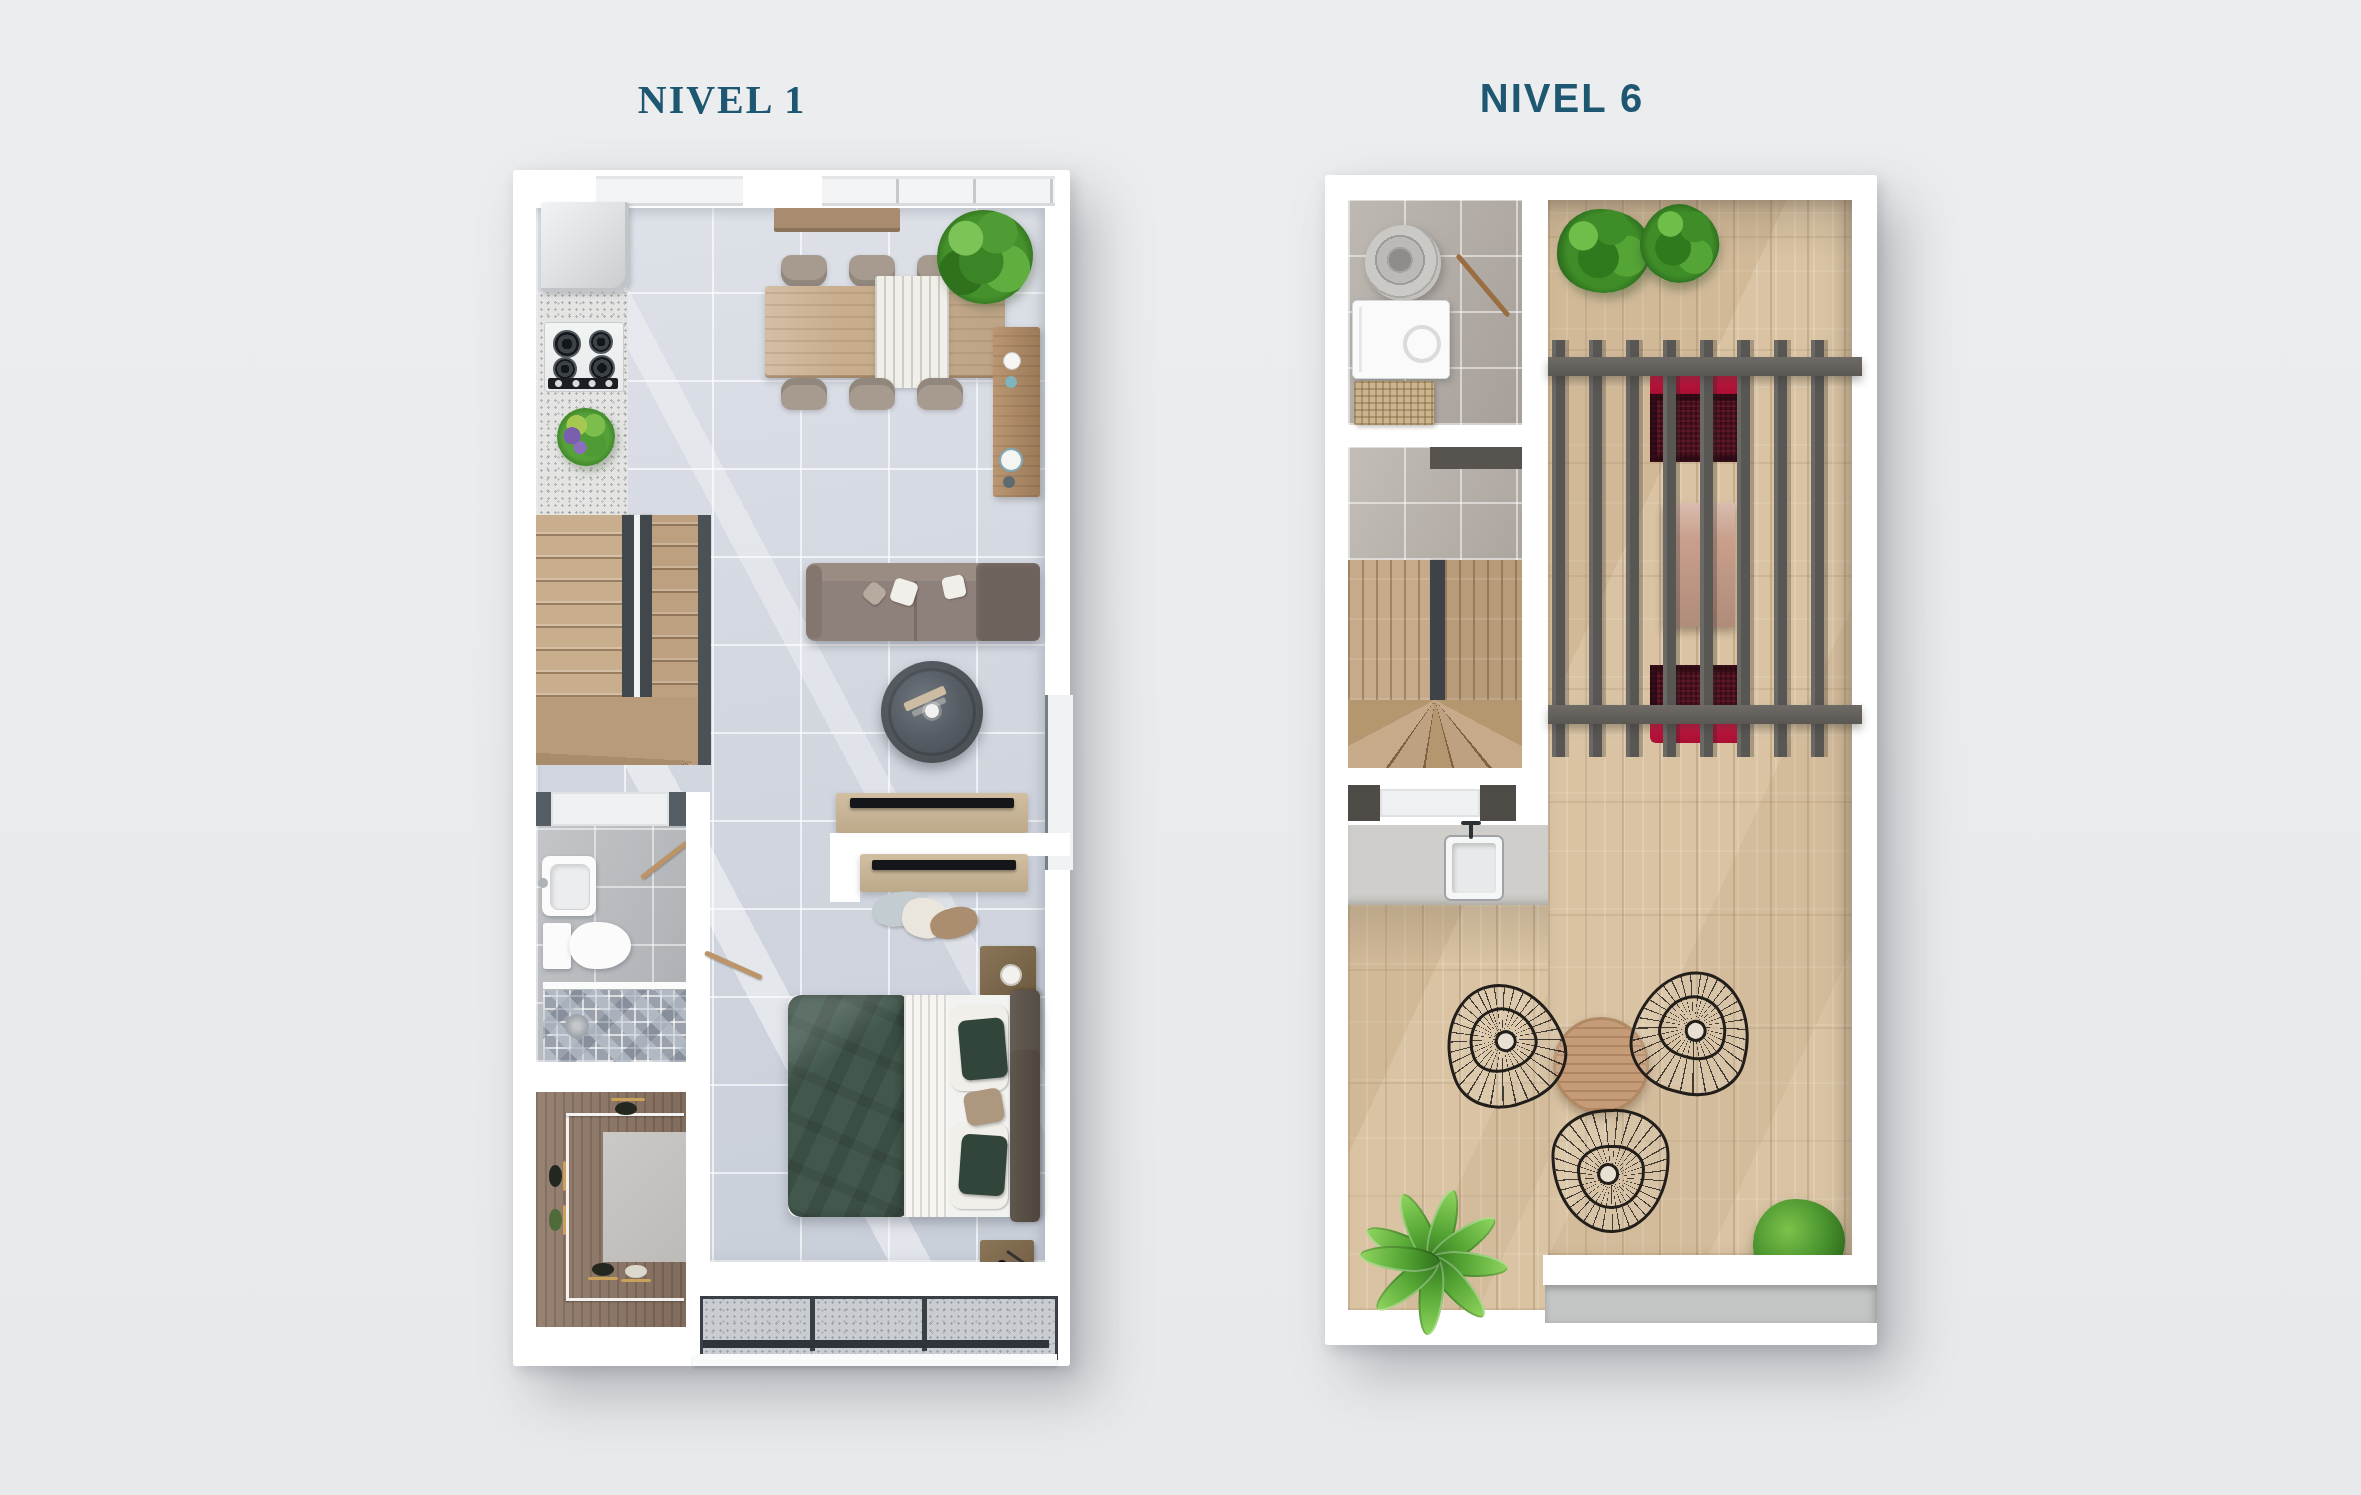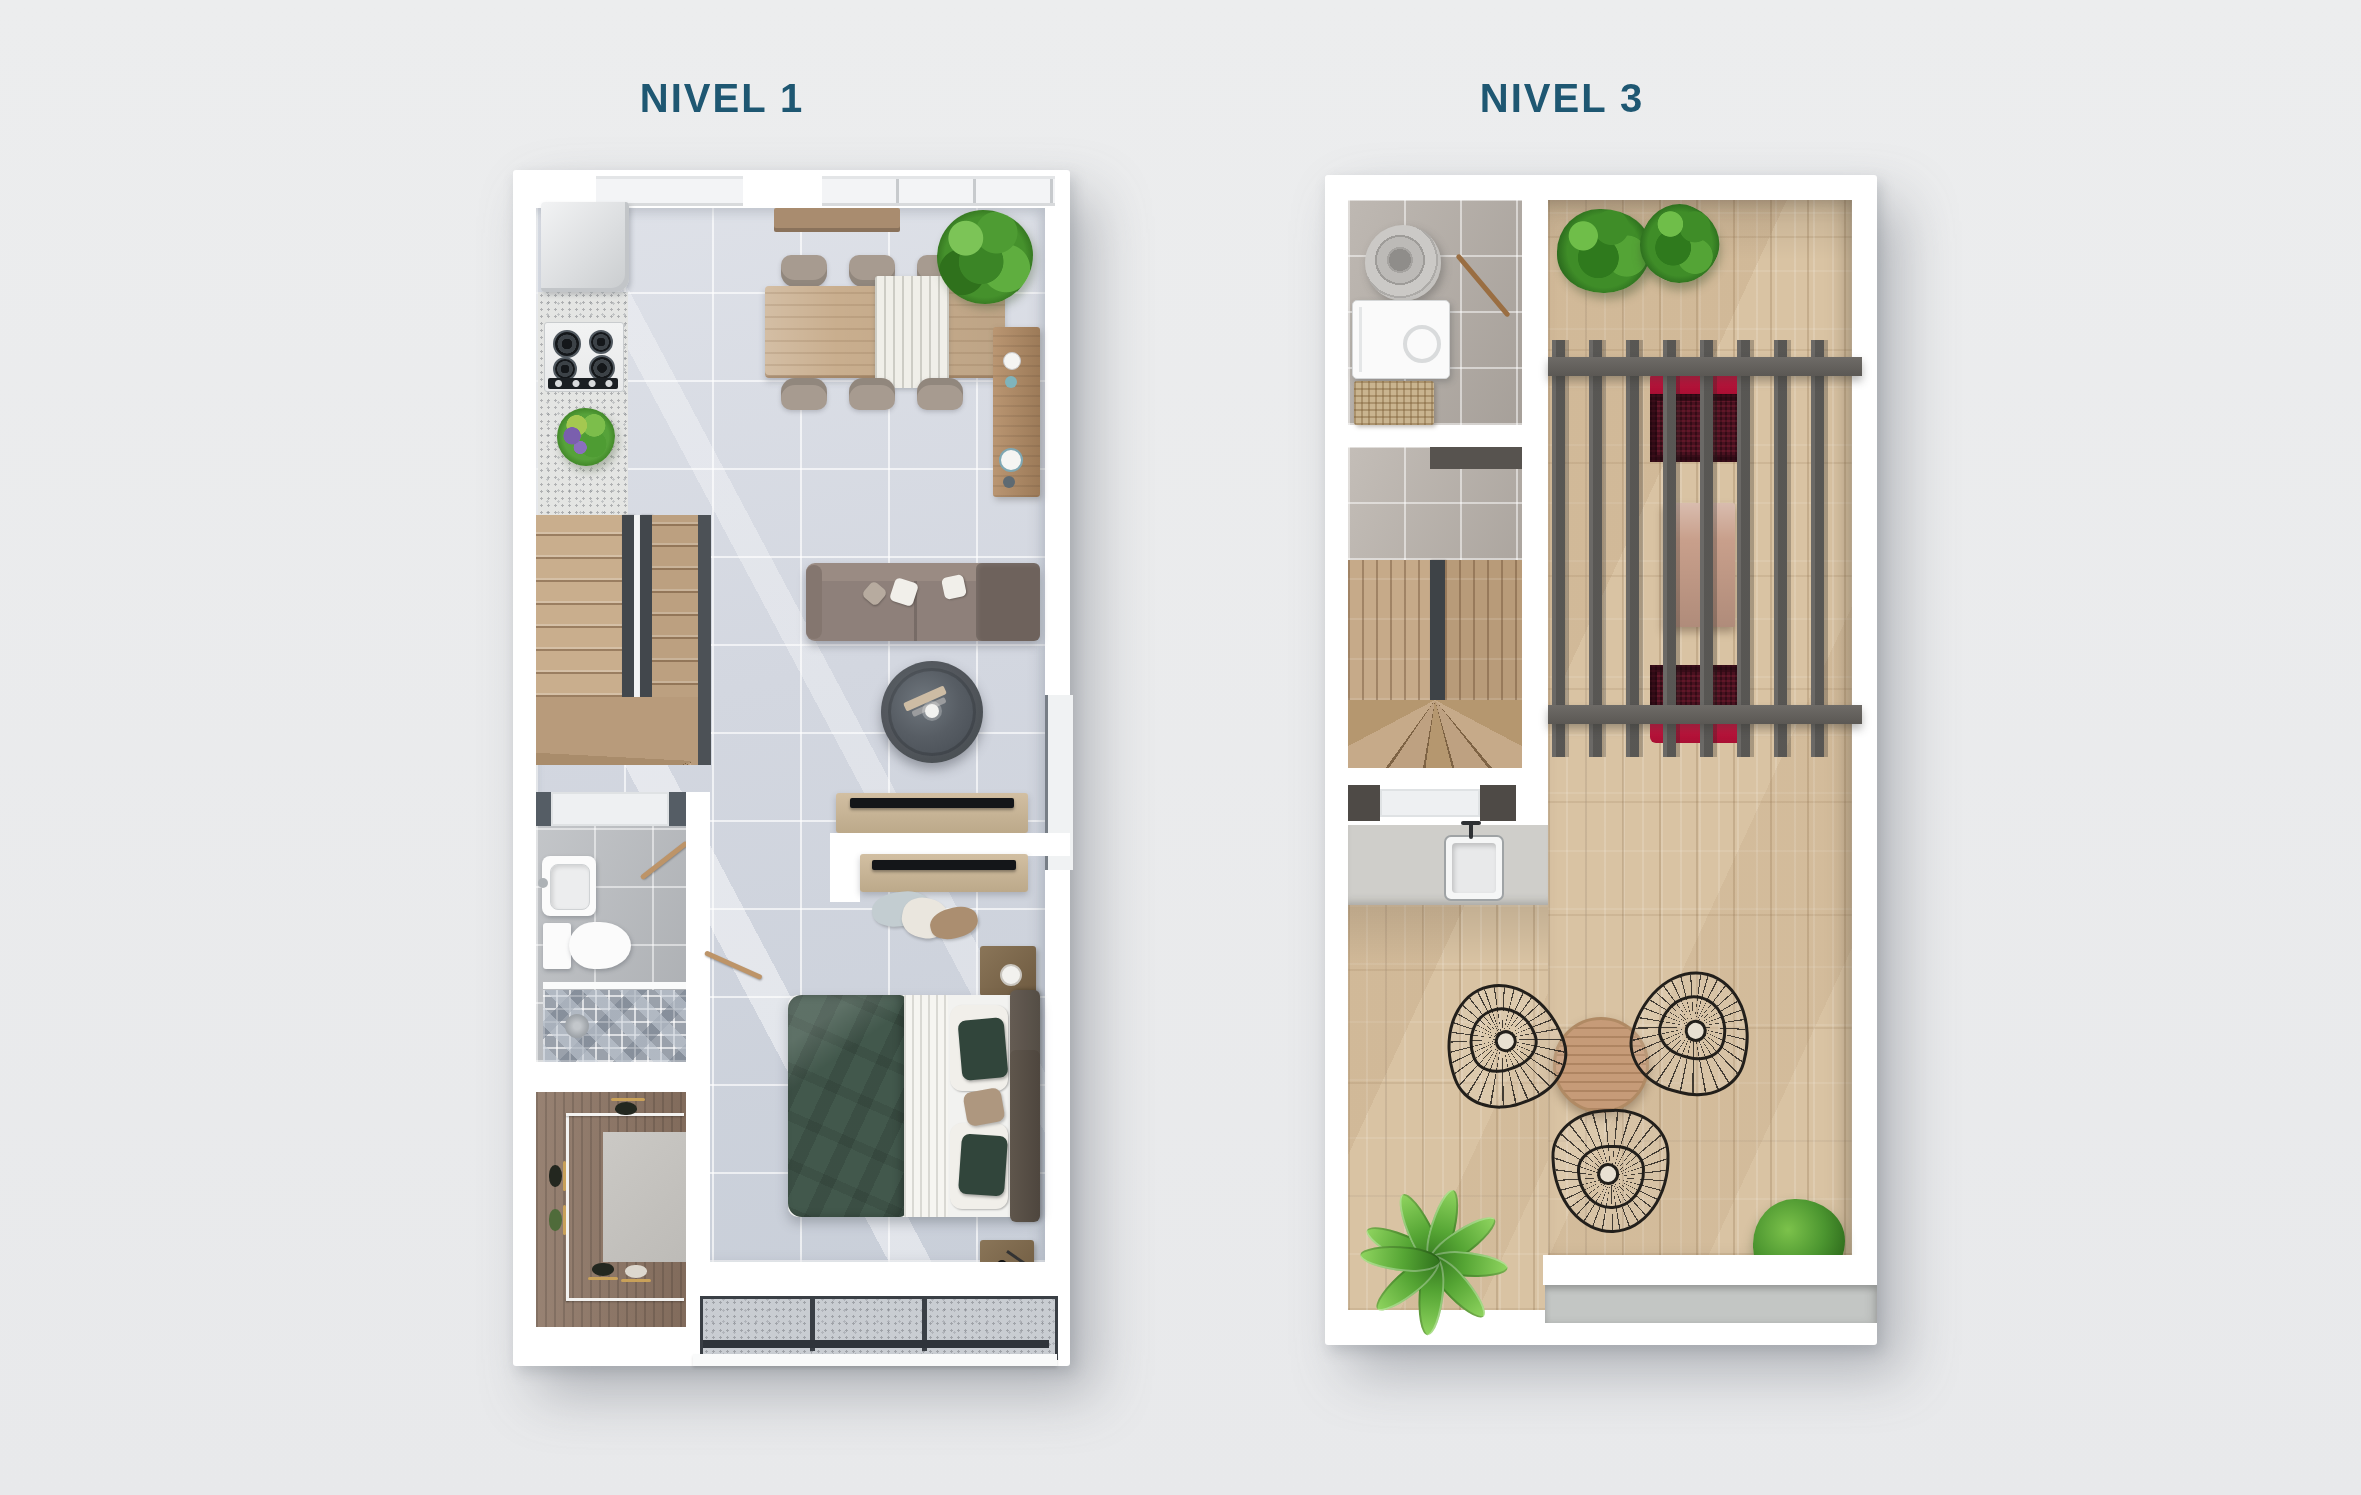--- a/index.html
+++ b/index.html
@@ -124,22 +124,22 @@
   .pot{position:absolute;border-radius:50%;background:radial-gradient(circle at 45% 42%,#7A4E33 0 30%,#4A2F1E 70%);}
   .bush{border-radius:46% 54% 50% 50%/52% 48% 54% 46%;background:radial-gradient(circle at 38% 35%, #7CC24B, #4C9630 45%, #2E6B1C 78%, #245816);box-shadow:0 6px 12px rgba(60,80,42,.4);}
   .ledge{background:#C3C6C4;box-shadow:inset 0 4px 6px rgba(0,0,0,.2), inset -6px 0 8px rgba(0,0,0,.08);}
   .wall{background:#FFFFFF;}
 </style>
 </head>
 <body>
 
 <div id="stage">
 
-  <div class="plan-title" style="left:572px;top:76px;">NIVEL 1</div>
-  <div class="plan-title" style="left:1412px;top:76px;">NIVEL 3</div>
+  <div class="plan-title" style="left:572px;top:76px;font-family:Liberation Serif, serif;">NIVEL 1</div>
+  <div class="plan-title" style="left:1412px;top:76px;">NIVEL 6</div>
 
   <div class="plan" style="left:513px;top:170px;width:557px;height:1196px;">
 
     <div class="a f1" style="left:23px;top:38px;width:509px;height:1054px;"></div>
 
     <div class="a pwin" style="left:83px;top:6px;width:147px;height:30px;"></div>
     <div class="a pwin" style="left:309px;top:6px;width:233px;height:30px;background-image:repeating-linear-gradient(90deg, rgba(0,0,0,0) 0 74px, #C7CACD 74px 77px);"></div>
     <div class="a" style="left:261px;top:38px;width:126px;height:24px;background:#A98C6F;border-radius:2px;box-shadow:inset 0 -4px 0 rgba(0,0,0,.18);"></div>
 
     <div class="a" style="left:532px;top:525px;width:25px;height:175px;background:#F0F2F3;border-left:3px solid #777E86;"></div>

